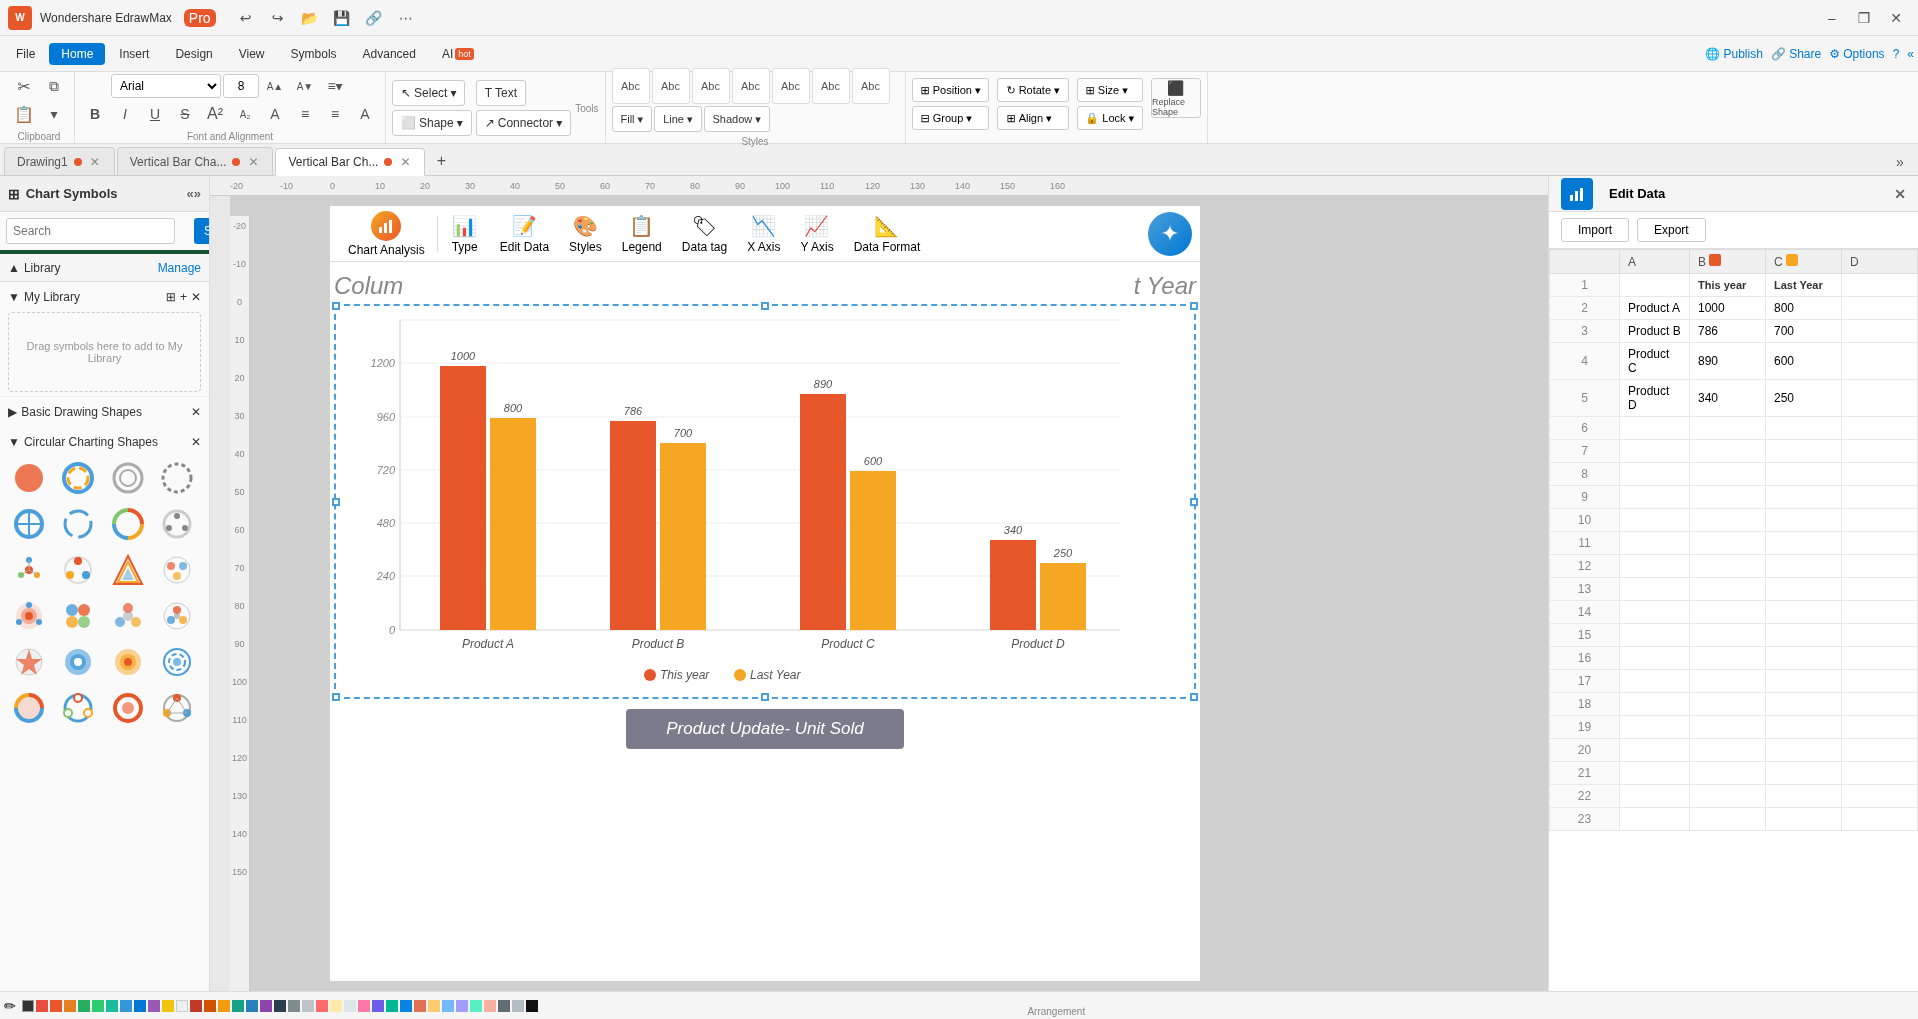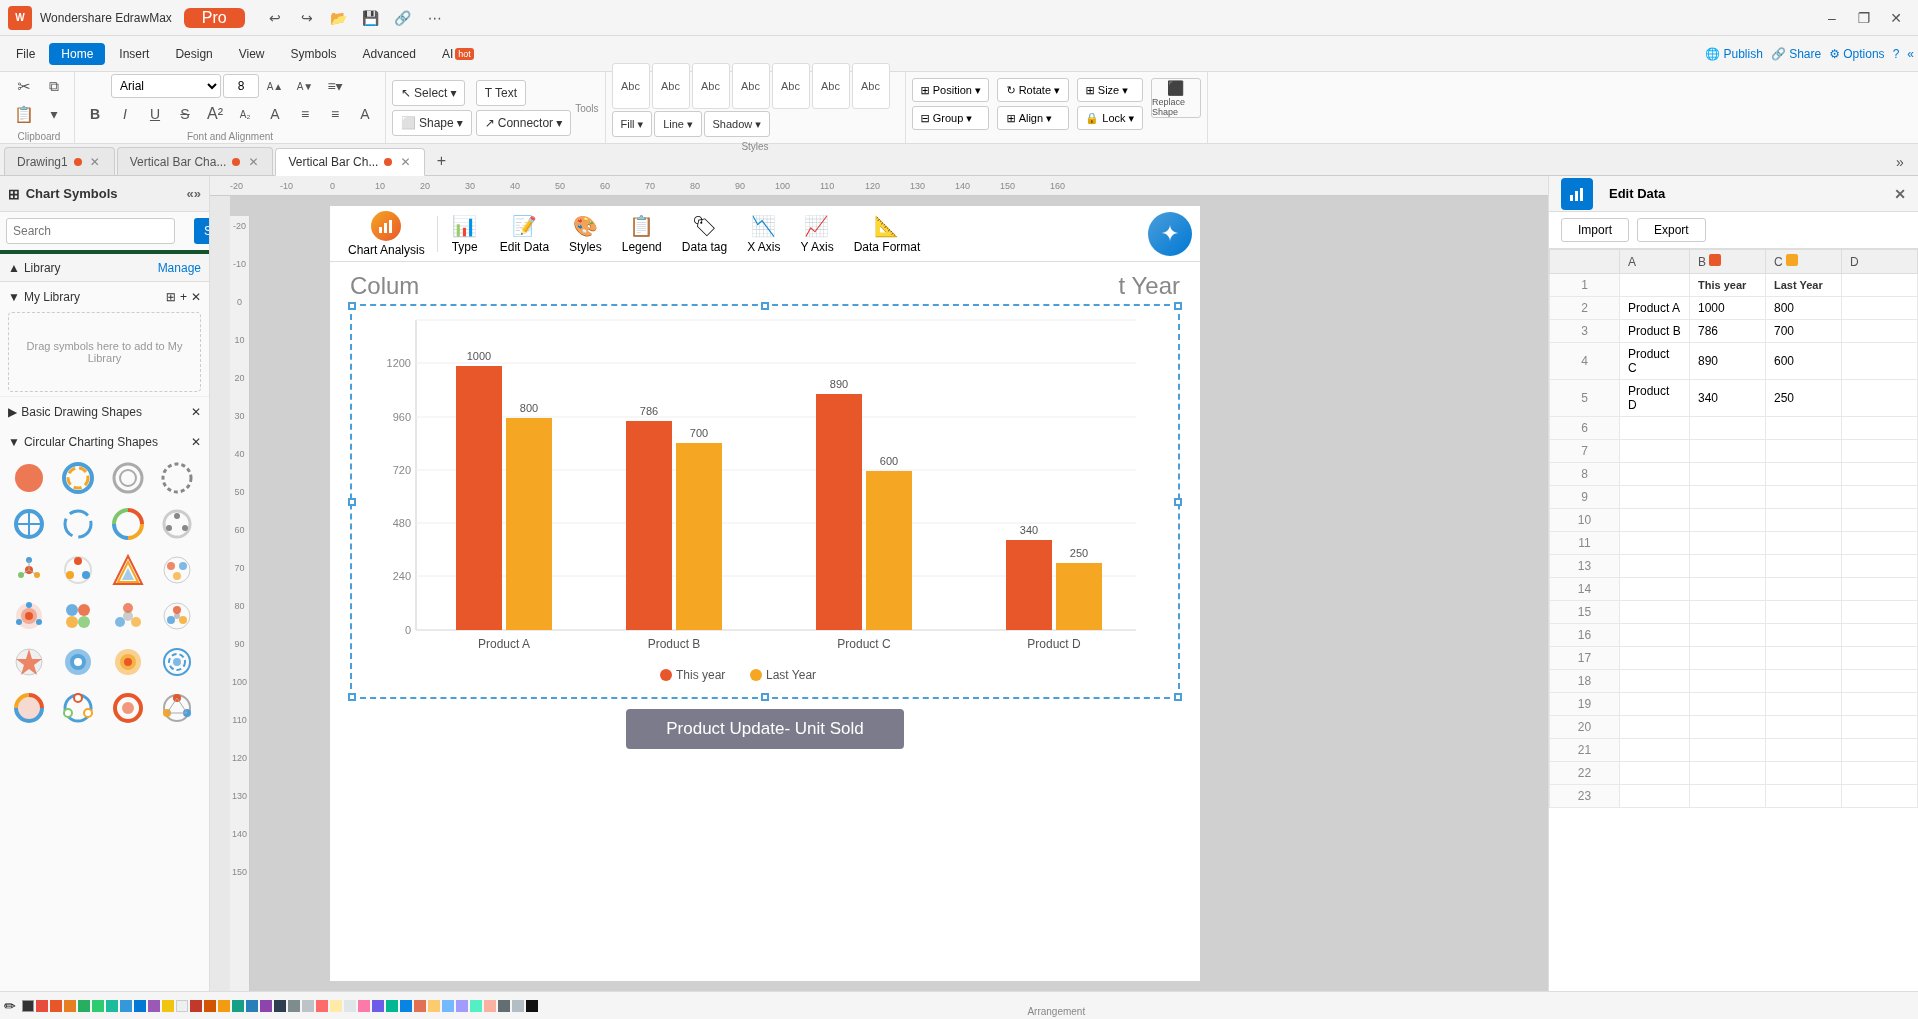--- a/index.html
+++ b/index.html
@@ -10,21 +10,21 @@
       height: 36px;
       background: #f5f5f5;
       display: flex;
       align-items: center;
       padding: 0 8px;
       border-bottom: 1px solid #ddd;
       gap: 8px;
     }
     .titlebar-logo { width: 24px; height: 24px; background: #e8572a; border-radius: 4px; display: flex; align-items: center; justify-content: center; color: white; font-weight: bold; font-size: 10px; }
     .titlebar-appname { font-size: 12px; color: #333; margin-right: 4px; }
-    .titlebar-pro { background: #e8572a; color: white; font-size: 16px; padding: 1px 18px; border-radius: 6px; }
+    .titlebar-pro { background: #e8572a; color: white; font-size: 14px; padding: 1px 5px; border-radius: 6px; }
     .titlebar-controls { display: flex; gap: 4px; margin-left: auto; }
     .titlebar-btn { width: 28px; height: 28px; display: flex; align-items: center; justify-content: center; cursor: pointer; border-radius: 4px; font-size: 14px; color: #555; }
 
     
     .menubar {
       height: 36px;
       background: #f5f5f5;
       display: flex;
       align-items: center;
       padding: 0 4px;
@@ -83,21 +83,21 @@
       cursor: pointer; border-radius: 3px; border: 1px solid #ccc; background: white;
       font-size: 12px; color: #333; gap: 3px;
     }
     .font-select {
       width: 110px; height: 24px; border: 1px solid #ccc; border-radius: 3px; padding: 0 4px; font-size: 12px; background: white;
     }
     .font-size-input {
       width: 36px; height: 24px; border: 1px solid #ccc; border-radius: 3px; padding: 0 4px; font-size: 12px; text-align: center; background: white;
     }
     .swatch {
-      width: 38px; height: 46px; border: 1px solid #ddd; border-radius: 3px; cursor: pointer; display: flex; align-items: center; justify-content: center; font-size: 11px; color: #555; background: white;
+      width: 38px; height: 36px; border: 1px solid #ddd; border-radius: 3px; cursor: pointer; display: flex; align-items: center; justify-content: center; font-size: 11px; color: #555; background: white;
     }
     .arr-btn {
       display: flex; align-items: center; gap: 3px; padding: 2px 8px; border: 1px solid #ccc; border-radius: 3px; cursor: pointer; font-size: 11px; background: white; height: 24px;
     }
 
     
     .tabbar {
       height: 32px;
       background: #f0f0f0;
       display: flex;
@@ -829,21 +829,21 @@
             </div>
             <div class="chart-tb-item">
               <div style="font-size:20px;">📐</div>
               <span>Data Format</span>
             </div>
             <div style="margin-left:auto;display:flex;align-items:center;">
               <div style="width:44px;height:44px;background:linear-gradient(135deg,#4a9eda,#0078d4);border-radius:50%;display:flex;align-items:center;justify-content:center;font-size:22px;color:white;cursor:pointer;">✦</div>
             </div>
           </div>
 
-          <div style="position:absolute;top:56px;left:0;right:0;bottom:0;padding:10px 20px;">
+          <div style="position:absolute;top:56px;left:0;right:0;bottom:0;padding:10px 4px;font-style:italic;">
 
             <div style="display:flex;justify-content:space-between;margin-bottom:4px;">
               <span style="font-size:24px;color:#888;font-weight:300;">Colum</span>
               <span style="font-size:24px;color:#888;font-weight:300;text-align:right;">t Year</span>
             </div>
 
             <div style="position:relative;border:2px dashed #4a9eda;padding:4px;">
               
               <div style="position:absolute;top:-4px;left:-4px;width:8px;height:8px;background:white;border:2px solid #4a9eda;cursor:nw-resize;"></div>
               <div style="position:absolute;top:-4px;left:50%;margin-left:-4px;width:8px;height:8px;background:white;border:2px solid #4a9eda;cursor:n-resize;"></div>
@@ -1024,20 +1024,27 @@
       <td></td>
     </tr>
             <tr>
       <td class="row-num">11</td>
       <td></td>
       <td></td>
       <td></td>
       <td></td>
     </tr>
             <tr>
+      <td class="row-num">12</td>
+      <td></td>
+      <td></td>
+      <td></td>
+      <td></td>
+    </tr>
+            <tr>
       <td class="row-num">13</td>
       <td></td>
       <td></td>
       <td></td>
       <td></td>
     </tr>
             <tr>
       <td class="row-num">14</td>
       <td></td>
       <td></td>

